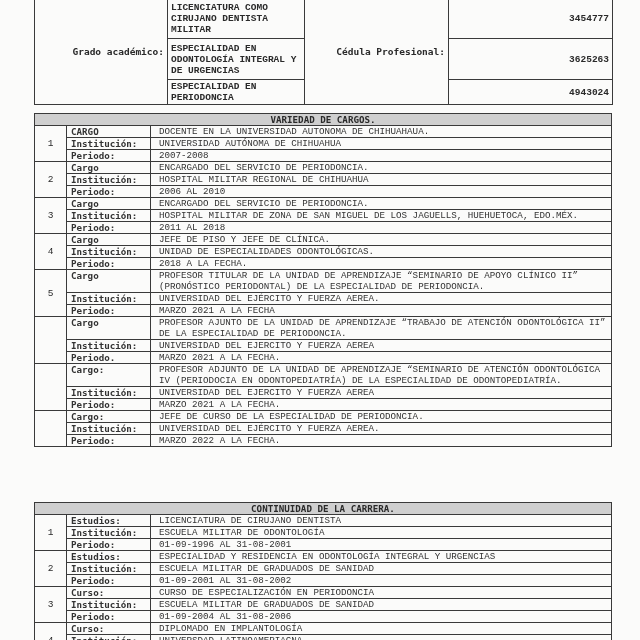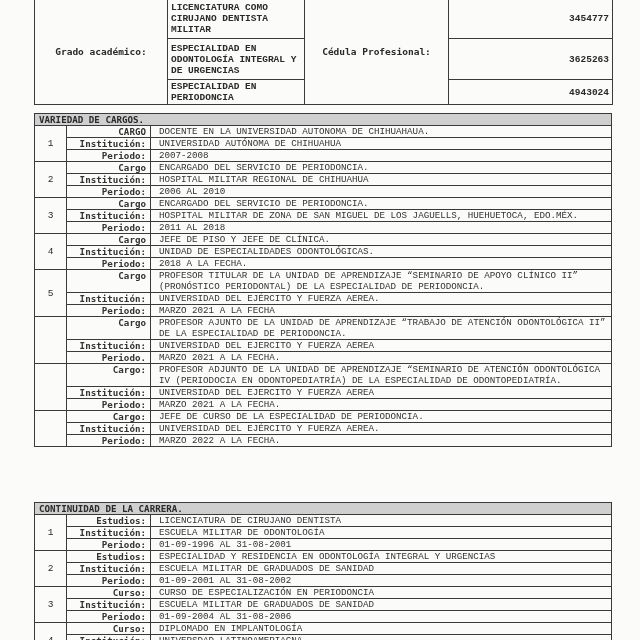--- a/index.html
+++ b/index.html
@@ -9,33 +9,33 @@
     font-family: "Liberation Mono", "DejaVu Sans Mono", monospace;
     color: #2a2a2a;
     position: relative;
   }
   table { border-collapse: collapse; table-layout: fixed; }
   td { border: 1px solid #3a3a3a; padding: 0 3px; vertical-align: middle; }
 
   
   #top-table { position: absolute; left: 34px; top: -2px; width: 578px; }
   #top-table td { font-size: 9.5px; line-height: 11px; font-weight: bold; }
-  #top-table .lbl { font-family: "DejaVu Sans Mono", monospace; font-size: 9.5px; text-align: center; }
+  #top-table .lbl { font-family: "DejaVu Sans Mono", monospace; font-size: 9.5px; text-align: right; }
   #top-table .deg { padding: 1px 3px; }
   #top-table .ced { text-align: right; }
 
   
   .sec { position: absolute; left: 34px; width: 578px; }
   .sec td { font-size: 9.2px; line-height: 11px; height: 11px; padding: 0 4px; }
   .sec .hdr {
-    background: #cfcfcf; font-weight: bold;
+    background: #cfcfcf; text-align: center; font-weight: bold;
     font-family: "DejaVu Sans Mono", monospace; font-size: 9.2px; height: 11px;
   }
   .sec .num { text-align: center; font-size: 9.5px; }
-  .sec .key { font-family: "DejaVu Sans Mono", monospace; font-weight: bold; color: #333; font-size: 9.2px; text-align: right; }
+  .sec .key { font-family: "DejaVu Sans Mono", monospace; font-weight: bold; color: #333; font-size: 9.2px; }
   .sec .val { color: #333; padding-left: 8px; }
   #cargos { top: 113px; }
   #carrera { top: 502px; }
 </style>
 </head>
 <body>
 
 <table id="top-table">
   <colgroup>
     <col style="width:133px">

